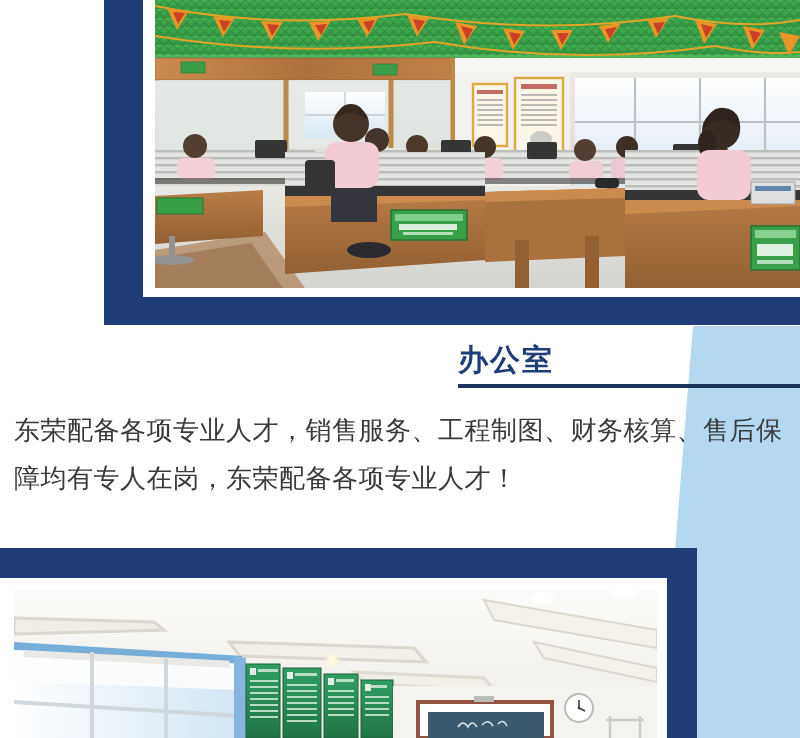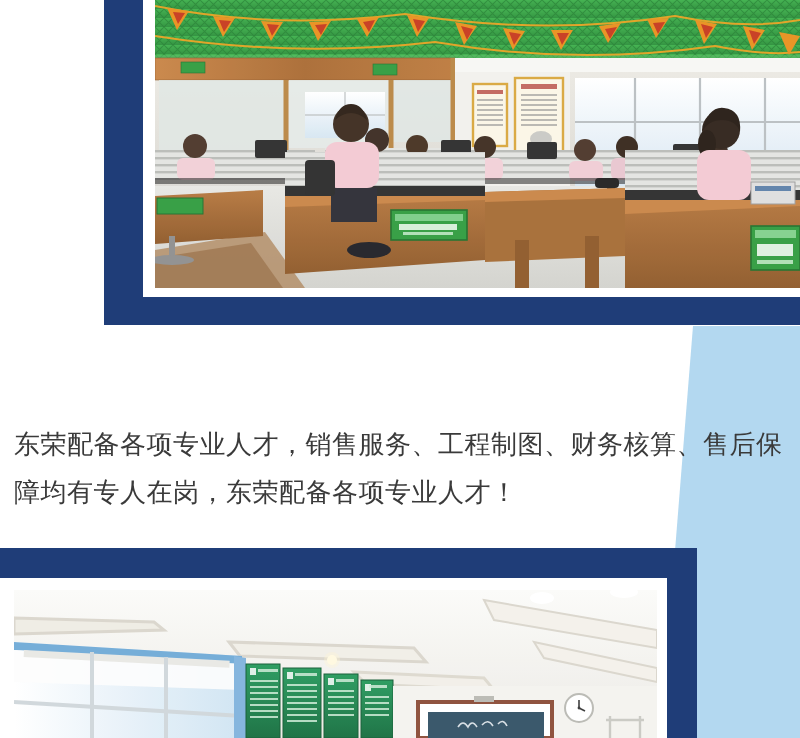--- a/index.html
+++ b/index.html
@@ -38,21 +38,21 @@
     position:absolute;left:0;top:0;
     font-size:30px;line-height:44px;letter-spacing:2px;
     color:#1f3d78;font-weight:700;white-space:nowrap;
   }
   .heading-rule{
     position:absolute;left:0;top:46px;width:342px;height:4px;background:#1c355e;
   }
 
   
   .para{
-    position:absolute;left:14px;top:420px;width:786px;
+    position:absolute;left:14px;top:406px;width:786px;
     font-size:26px;line-height:48px;color:#3a3a3a;
     letter-spacing:0.5px;
   }
   .para-line{display:block;white-space:nowrap;}
 
   
   .navy-bar-bottom{
     position:absolute;left:0;top:548px;width:697px;height:30px;background:#1f3d78;
   }
   .navy-bar-bottom2{
@@ -311,20 +311,24 @@
 
       <polygon points="330,192 470,188 470,256 330,262" fill="#a56b33"></polygon>
       <polygon points="330,192 470,188 470,198 330,202" fill="#c98445"></polygon>
       <rect x="360" y="240" width="14" height="48" fill="#8e5828"></rect>
       <rect x="430" y="236" width="14" height="52" fill="#8e5828"></rect>
 
       <rect x="0" y="0" width="645" height="288" fill="#ffffff" opacity="0.05"></rect>
     </svg>
   </div>
 
+  <div class="heading-wrap">
+    <div class="heading-text">办公室</div>
+    <div class="heading-rule"></div>
+  </div>
 
   <div class="para">
     <span class="para-line">东荣配备各项专业人才，销售服务、工程制图、财务核算、售后保</span>
     <span class="para-line">障均有专人在岗，东荣配备各项专业人才！</span>
   </div>
 
   <div class="navy-bar-bottom"></div>
   <div class="navy-bar-bottom2"></div>
   <div class="photo-frame-bottom"></div>
 

